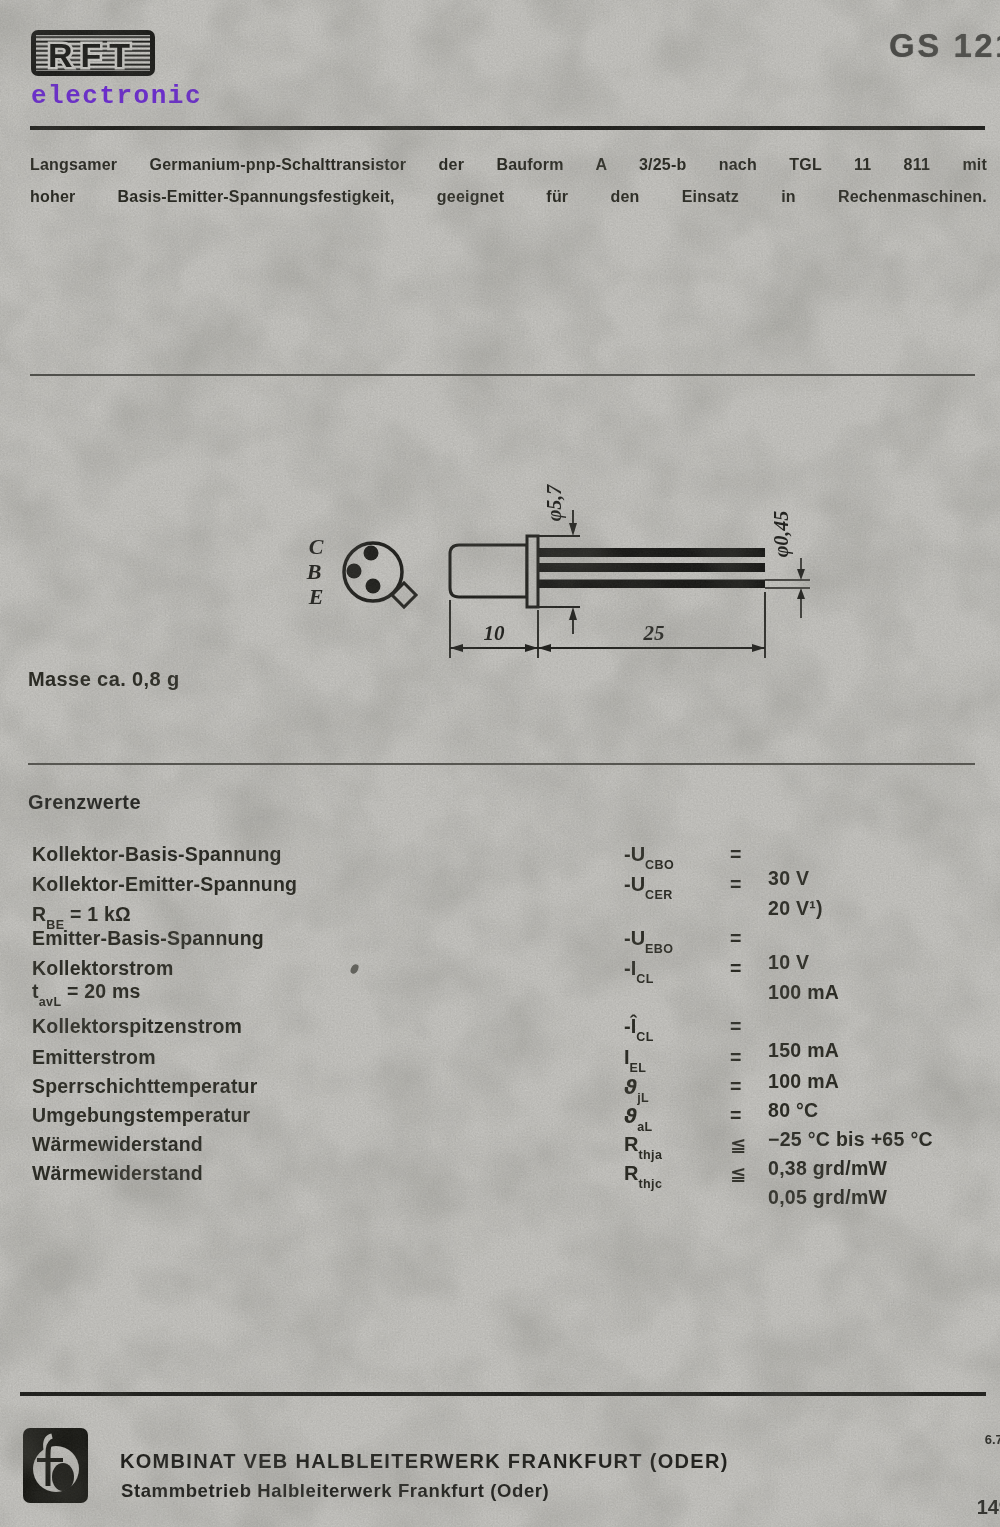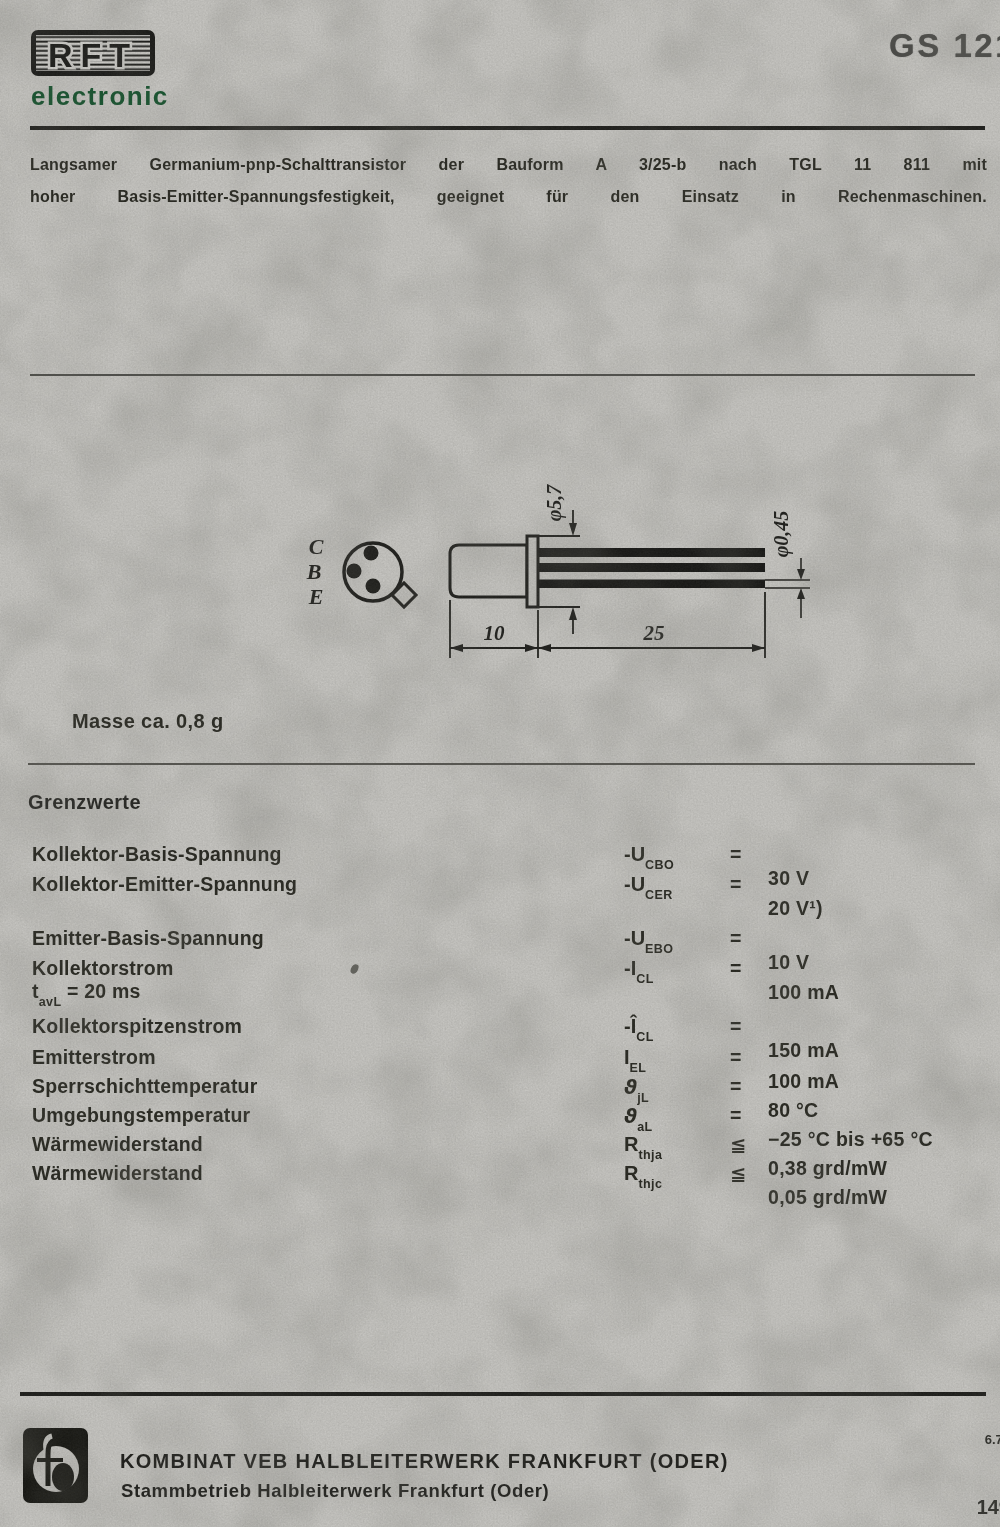--- a/index.html
+++ b/index.html
@@ -6,28 +6,28 @@
   #page{
     position:relative;width:1000px;height:1527px;overflow:hidden;
     background:#c9c8c4;
     font-family:"Liberation Sans","DejaVu Sans",sans-serif;
     color:#23231f;
     padding-left:32px;
   }
   .abs{position:absolute;}
   .rule{position:absolute;background:#1c1c19;}
   
-  #brand-sub{left:31px;top:81px;font-size:26px;font-weight:600;letter-spacing:1.5px;color:#14532d;}
+  #brand-sub{left:31px;top:81px;font-size:26px;font-weight:600;letter-spacing:1.5px;color:#6d28d9;font-family:Liberation Mono, monospace;}
   #part-number{top:27px;right:16px;font-size:33px;font-weight:bold;letter-spacing:2.5px;color:#4a4a47;
                text-shadow:0 0 1px rgba(70,70,68,.6);}
   
   .desc-line{left:30px;width:957px;font-size:16px;font-weight:bold;color:#26261f;
              text-align:justify;text-align-last:justify;letter-spacing:.2px;}
   
-  #mass-note{left:28px;top:710px;font-size:20px;font-weight:bold;color:#26261f;letter-spacing:.4px;margin-left:44px;}
+  #mass-note{left:28px;top:668px;font-size:20px;font-weight:bold;color:#26261f;letter-spacing:.4px;}
   #limits-title{left:28px;top:791px;font-size:20px;font-weight:bold;color:#1d1d1a;letter-spacing:.4px;}
   
   #limits-table{left:28px;top:830px;width:950px;height:380px;}
   .trow{position:absolute;left:4px;width:950px;height:28px;font-size:19.5px;font-weight:bold;color:#26261f;white-space:nowrap;}
   .tlabel{position:absolute;left:0;letter-spacing:.2px;}
   .tsym{position:absolute;left:592px;font-size:20px;}
   .top_{position:absolute;left:698px;}
   .tval{position:absolute;left:736px;letter-spacing:.3px;margin-top:24px;}
   sub{font-size:12.5px;position:relative;bottom:-3px;letter-spacing:.4px;}
   .theta .tsym .symbase{font-style:italic;font-family:"DejaVu Sans",sans-serif;}
@@ -152,20 +152,23 @@
       <span class="tval">30 V</span>
     </div>
 
     <div class="trow" style="top:43px">
       <span class="tlabel">Kollektor-Emitter-Spannung</span>
       <span class="tsym"><span class="symbase">-U</span><sub>CER</sub></span>
       <span class="top_">=</span>
       <span class="tval">20 V¹)</span>
     </div>
 
+    <div class="trow" style="top:73px">
+      <span class="tlabel"><span>R</span><sub>BE</sub><span> =  1 kΩ</span></span>
+    </div>
 
     <div class="trow" style="top:97px">
       <span class="tlabel">Emitter-Basis-Spannung</span>
       <span class="tsym"><span class="symbase">-U</span><sub>EBO</sub></span>
       <span class="top_">=</span>
       <span class="tval">10 V</span>
     </div>
 
     <div class="trow" style="top:127px">
       <span class="tlabel">Kollektorstrom</span>

